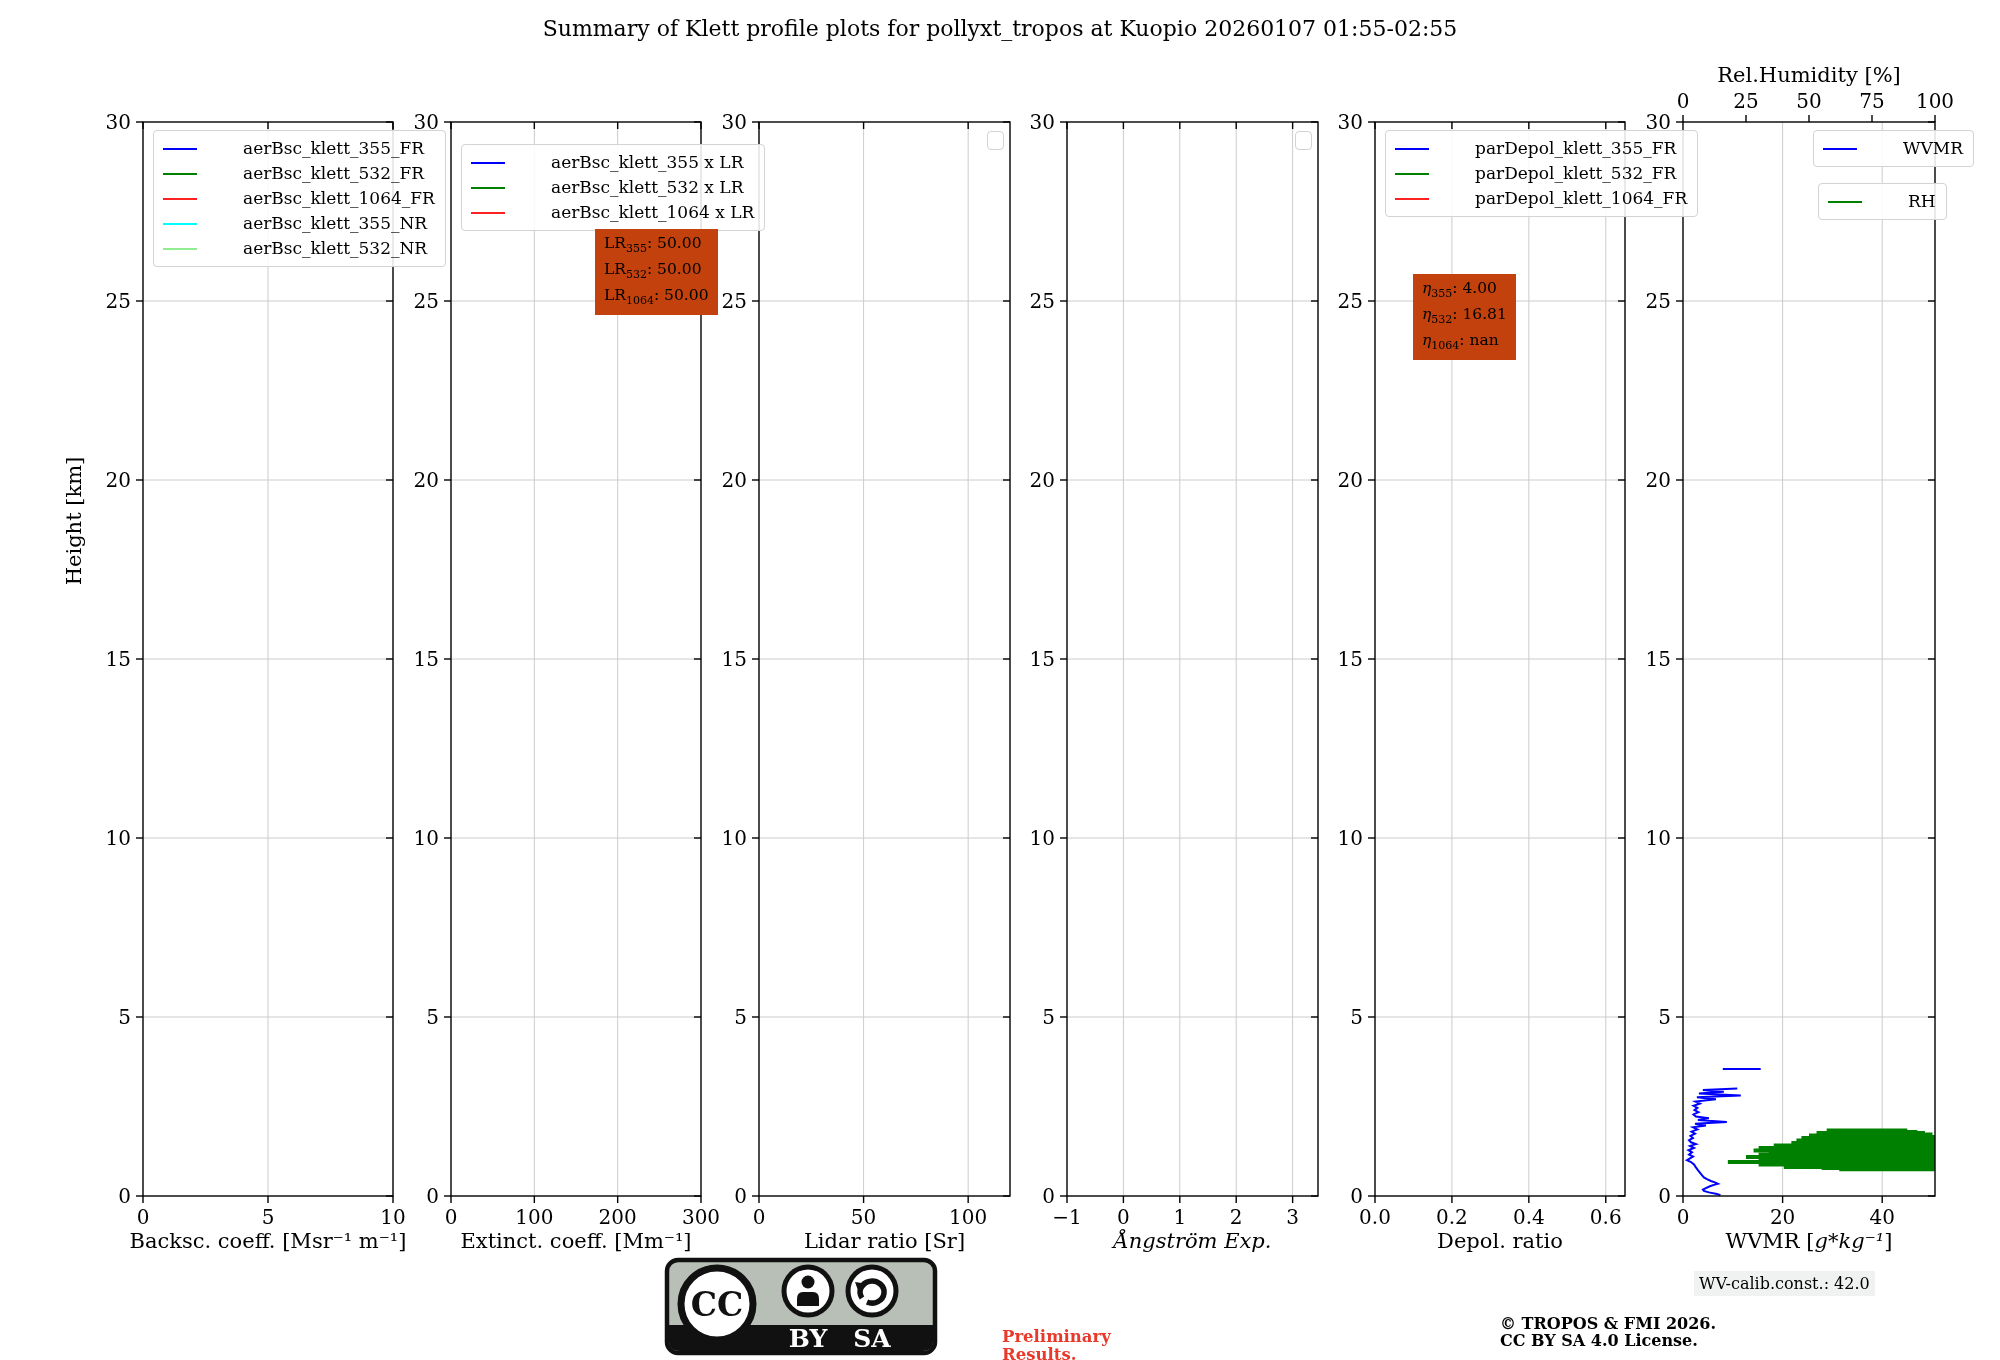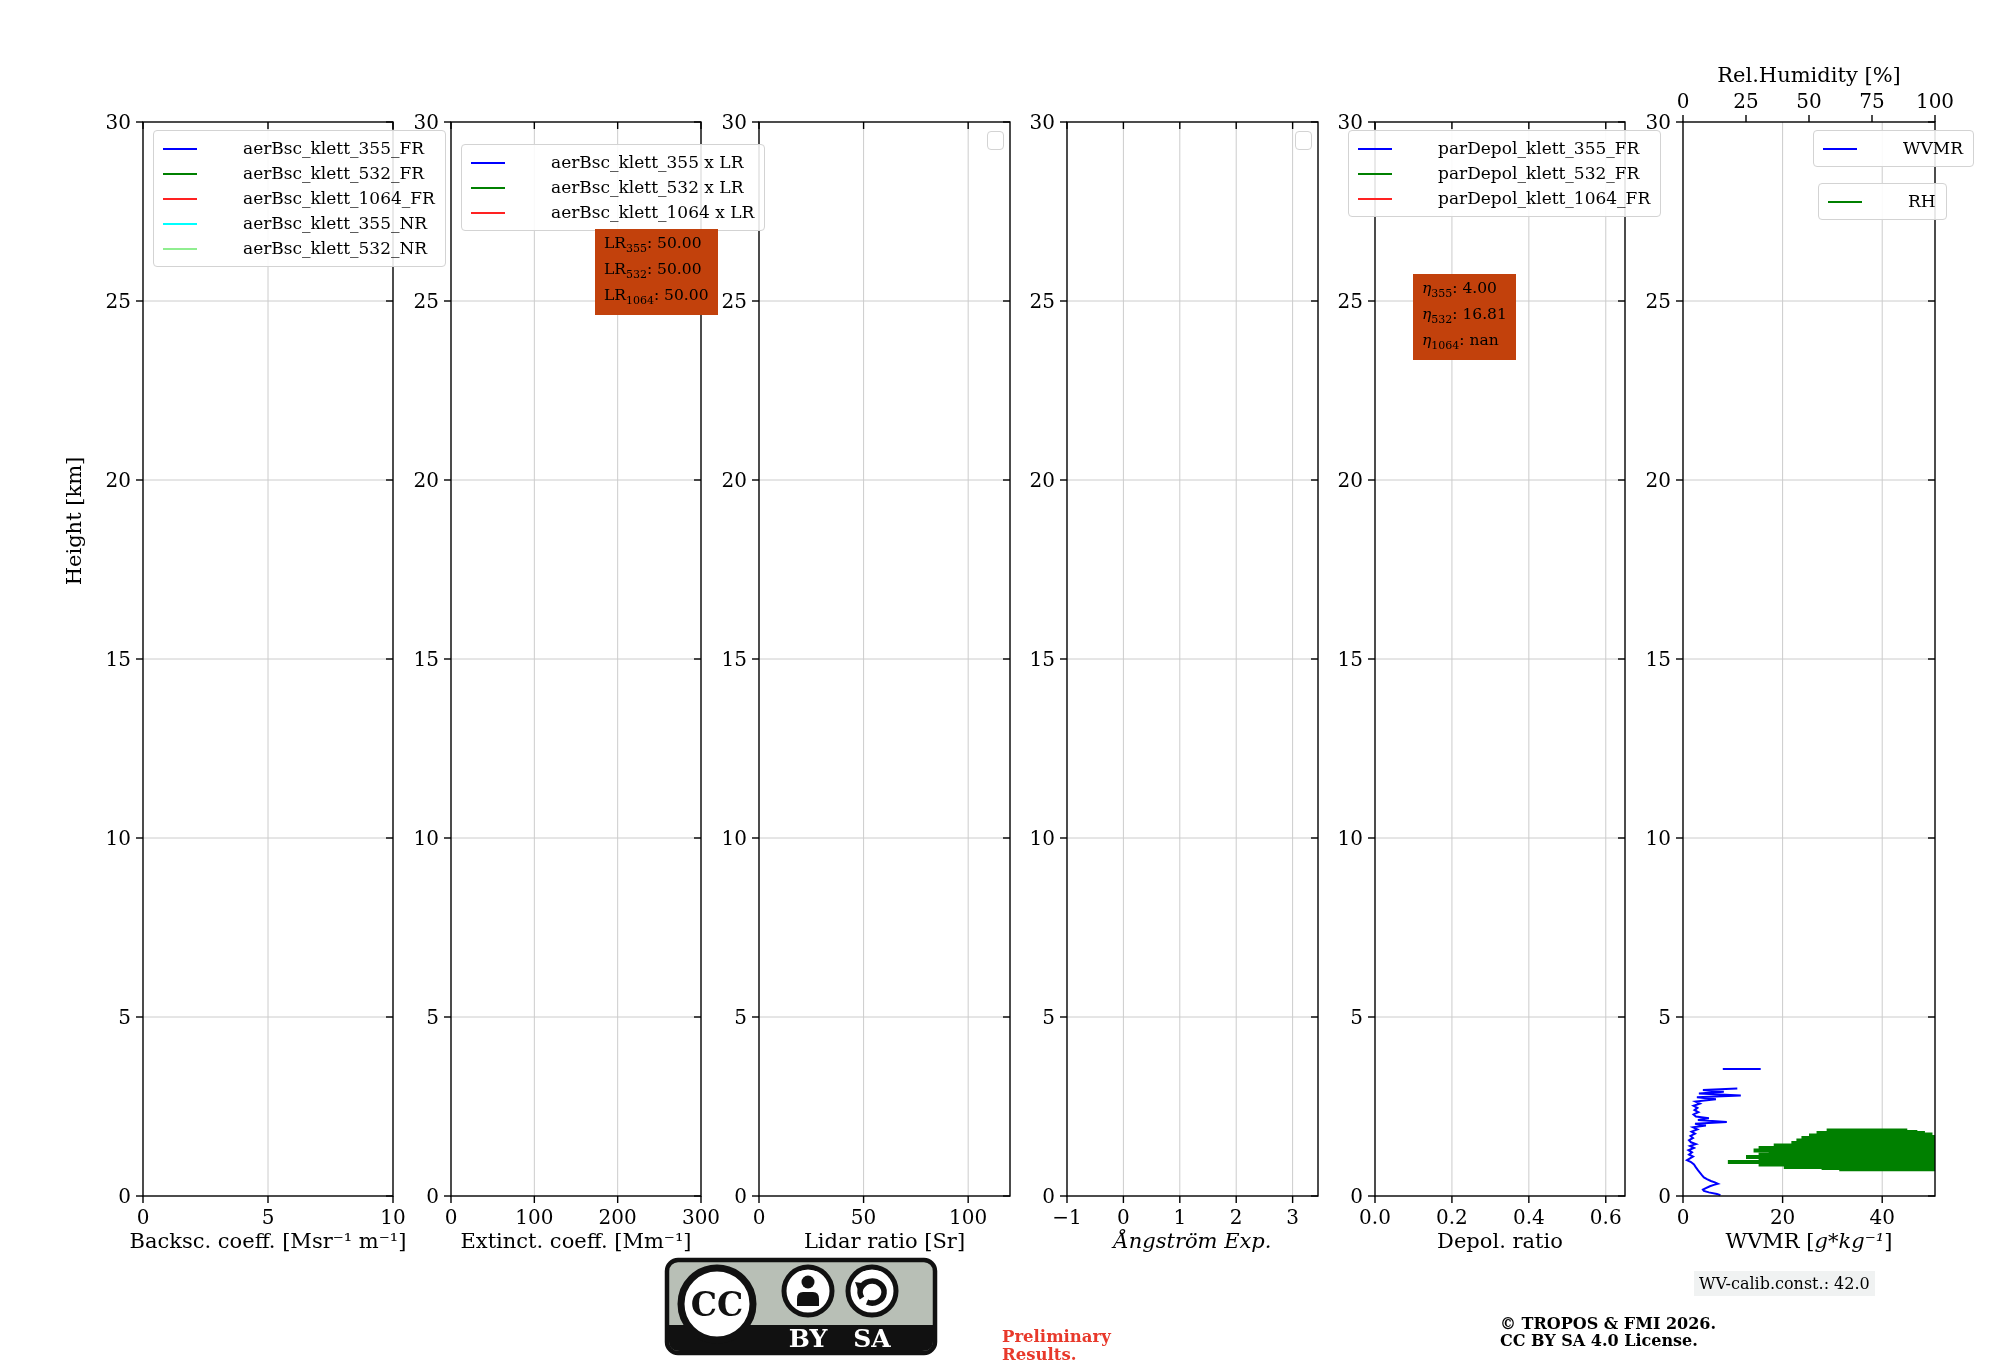--- a/index.html
+++ b/index.html
@@ -29,20 +29,21 @@
              font-size:16px;line-height:17px;}
   .wvcalib{position:absolute;left:1694px;top:1271px;background:#f0f2f2;
            padding:3px 5px;font-size:16px;white-space:nowrap;}
   .ccbadge{position:absolute;left:664px;top:1257px;}
 </style>
 </head>
 <body>
 
 <div class="fig">
 
+  <div class="title">Summary of Klett profile plots for pollyxt_tropos at Kuopio 20260107 01:55-02:55</div>
   <div class="ylabel">Height [km]</div>
 
   <svg id="chart" width="2000" height="1360" style="position:absolute;left:0;top:0;">
       <g>
         <line x1="268" y1="122" x2="268" y2="1196" stroke="#cccccc" stroke-width="1"></line>
         <line x1="143" y1="1017" x2="393" y2="1017" stroke="#cccccc" stroke-width="1"></line>
         <line x1="143" y1="838" x2="393" y2="838" stroke="#cccccc" stroke-width="1"></line>
         <line x1="143" y1="659" x2="393" y2="659" stroke="#cccccc" stroke-width="1"></line>
         <line x1="143" y1="480" x2="393" y2="480" stroke="#cccccc" stroke-width="1"></line>
         <line x1="143" y1="301" x2="393" y2="301" stroke="#cccccc" stroke-width="1"></line>
@@ -382,21 +383,21 @@
           <span>aerBsc_klett_1064 x LR</span>
         </div>
       </div>
       <div class="annot" style="left: 595px; top: 229px;">
         <div><span>LR</span><sub>355</sub><span>: 50.00</span></div>
         <div><span>LR</span><sub>532</sub><span>: 50.00</span></div>
         <div><span>LR</span><sub>1064</sub><span>: 50.00</span></div>
       </div>
       <div class="legend-empty" style="left: 987px; top: 131px;"></div>
       <div class="legend-empty" style="left: 1295px; top: 131px;"></div>
-      <div class="legend" style="left: 1348px; top: 130px;">
+      <div class="legend" style="left: 1385px; top: 130px;">
         <div class="leg-row">
           <span class="leg-line" style="border-top-color: rgb(0, 0, 255);"></span>
           <span>parDepol_klett_355_FR</span>
         </div>
         <div class="leg-row">
           <span class="leg-line" style="border-top-color: rgb(0, 128, 0);"></span>
           <span>parDepol_klett_532_FR</span>
         </div>
         <div class="leg-row">
           <span class="leg-line" style="border-top-color: rgb(255, 34, 34);"></span>

